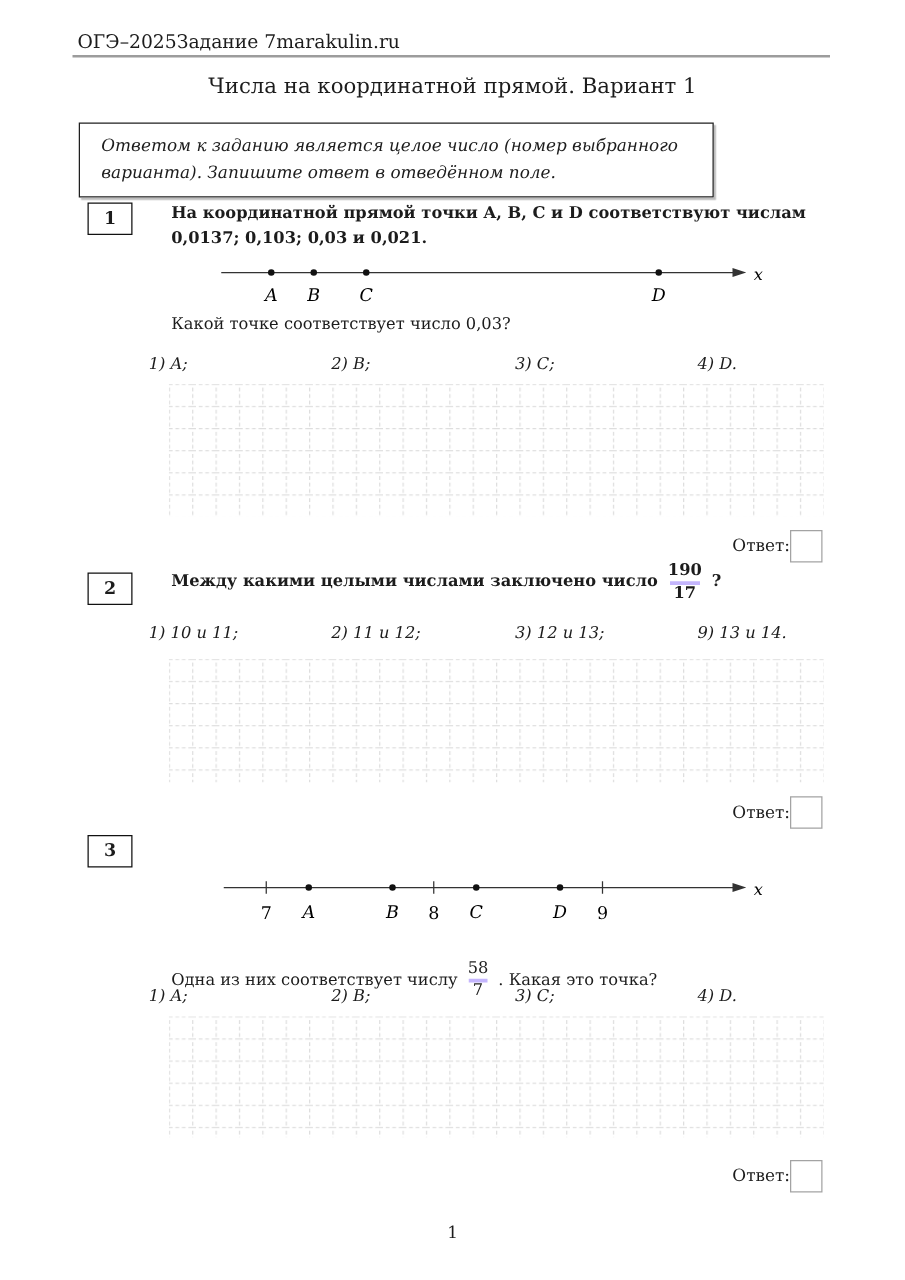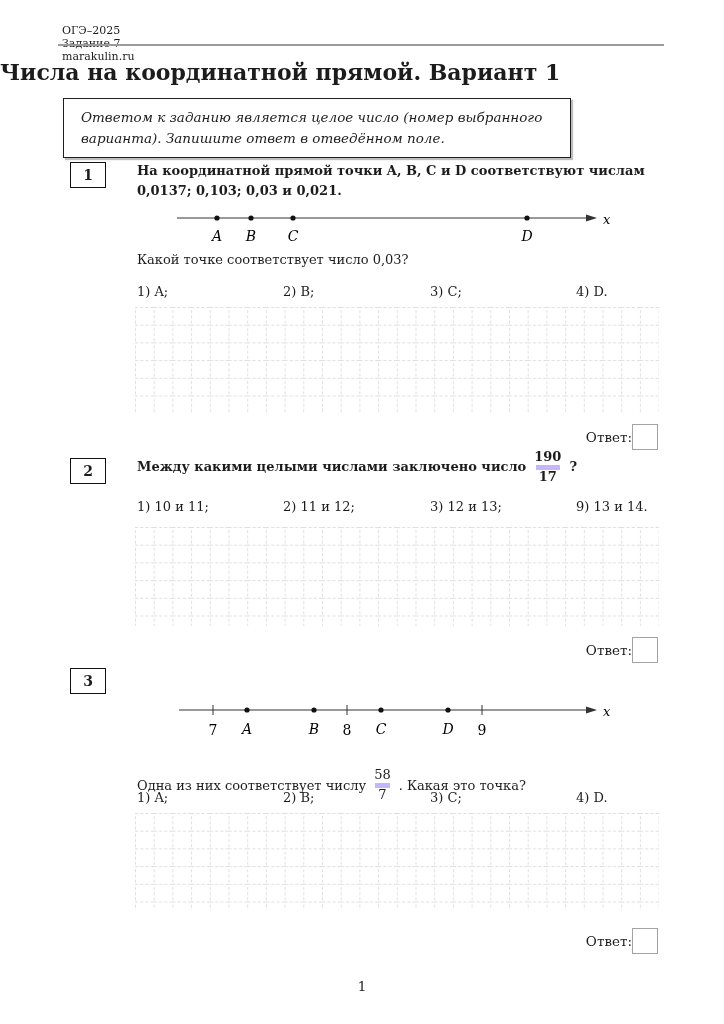--- a/index.html
+++ b/index.html
@@ -3,39 +3,39 @@
 <meta charset="utf-8">
 <style>
   * { margin:0; padding:0; box-sizing:border-box; }
   html,body { background:#888; }
   .page {
     position:relative; width:724px; height:1024px; margin:0 auto;
     background:#ffffff; color:#1c1c1c;
     font-family:"DejaVu Serif", serif; font-size:13px; overflow:hidden;
   }
   .hdr { position:absolute; top:24px; left:62px; right:62px;
-         display:flex; justify-content:flex-start; font-size:11px;flex-direction:column; }
+         display:flex; justify-content:flex-start; font-size:15px; }
   .hdr-rule { position:absolute; top:44px; left:58px; width:606px; height:2px; background:#9c9c9c; }
-  .title { position:absolute; top:59px; left:0; width:100%; text-align:left;
-           font-weight:bold; font-size:22px; }
+  .title { position:absolute; top:59px; left:0; width:100%; text-align:center;
+           font-weight:normal; font-size:17px; }
   .notice { position:absolute; top:98px; left:63px; width:508px;
             border:1.5px solid #1f1f1f; box-shadow:2px 2px 1px #bdbdbd;
             padding:8px 17px; font-style:italic; font-size:13.5px; line-height:1.55; }
   .pnum { position:absolute; left:70px; width:36px; height:26px;
           border:1.5px solid #111; display:flex; align-items:center; justify-content:center;
           font-weight:bold; font-size:14px; }
   .ptext { position:absolute; left:137px; width:524px; line-height:1.55;font-weight:bold; }
   .qtext { position:absolute; left:137px; width:524px; }
   .qflex { display:flex; align-items:center; }
   .frac { display:inline-flex; flex-direction:column; align-items:center;
           margin:0 5px; line-height:1.15; }
-  .frac .den { border-top:5px solid #c4b5fd; }
+  .frac .den { border-top:3px solid #c4b5fd; }
   .frac .num, .frac .den { padding:0 3px; text-align:center; }
-  .opts { position:absolute; left:137px; width:525px;
-          display:grid; grid-template-columns:146px 147px 146px auto; }
+  .opts { position:absolute; left:119px; width:525px;
+          display:grid; grid-template-columns:146px 147px 146px auto;font-style:italic; }
   .nline { position:absolute; left:137px; }
   .wgrid { position:absolute; left:135px; }
   .ans { position:absolute; right:66px; display:flex; align-items:center; gap:0; font-size:13.5px; }
   .ansbox { width:26px; height:26px; border:1px solid #a3a3a3; background:#fff; }
   .pageno { position:absolute; top:978px; left:0; width:100%; text-align:center; font-size:13.5px; }
   svg text { font-family:"DejaVu Serif", serif; }
 </style>
 </head>
 <body>
 

